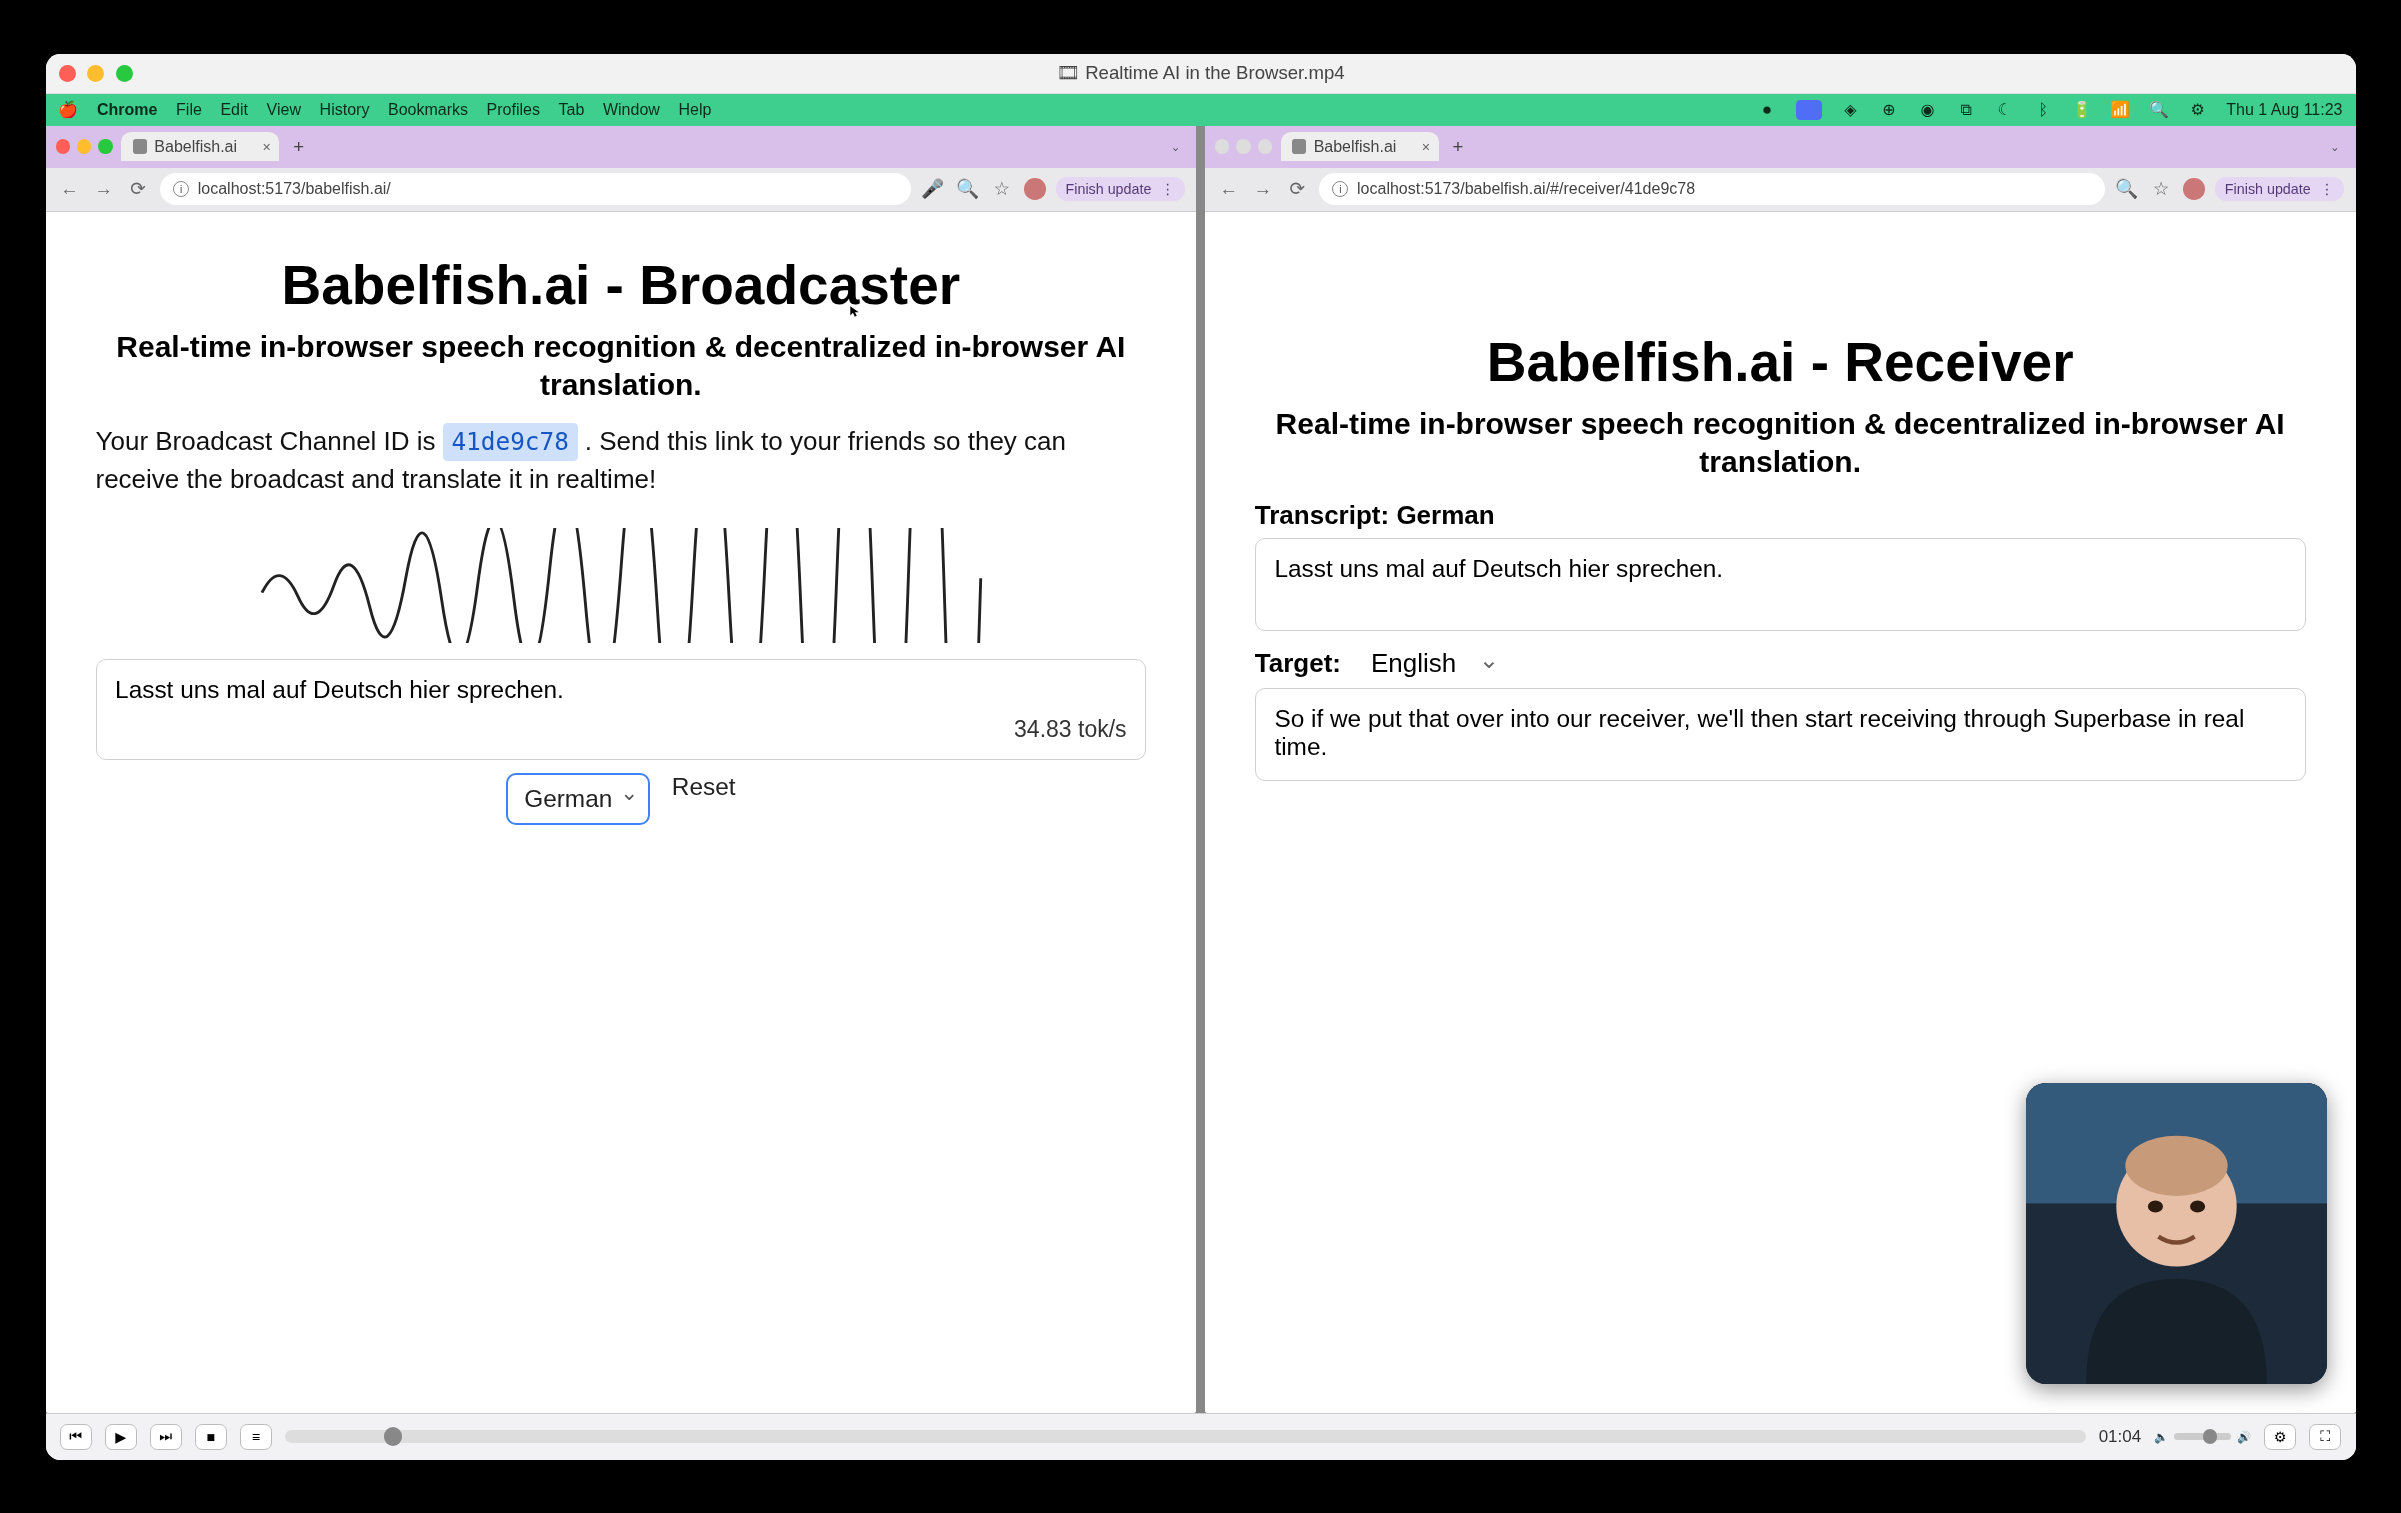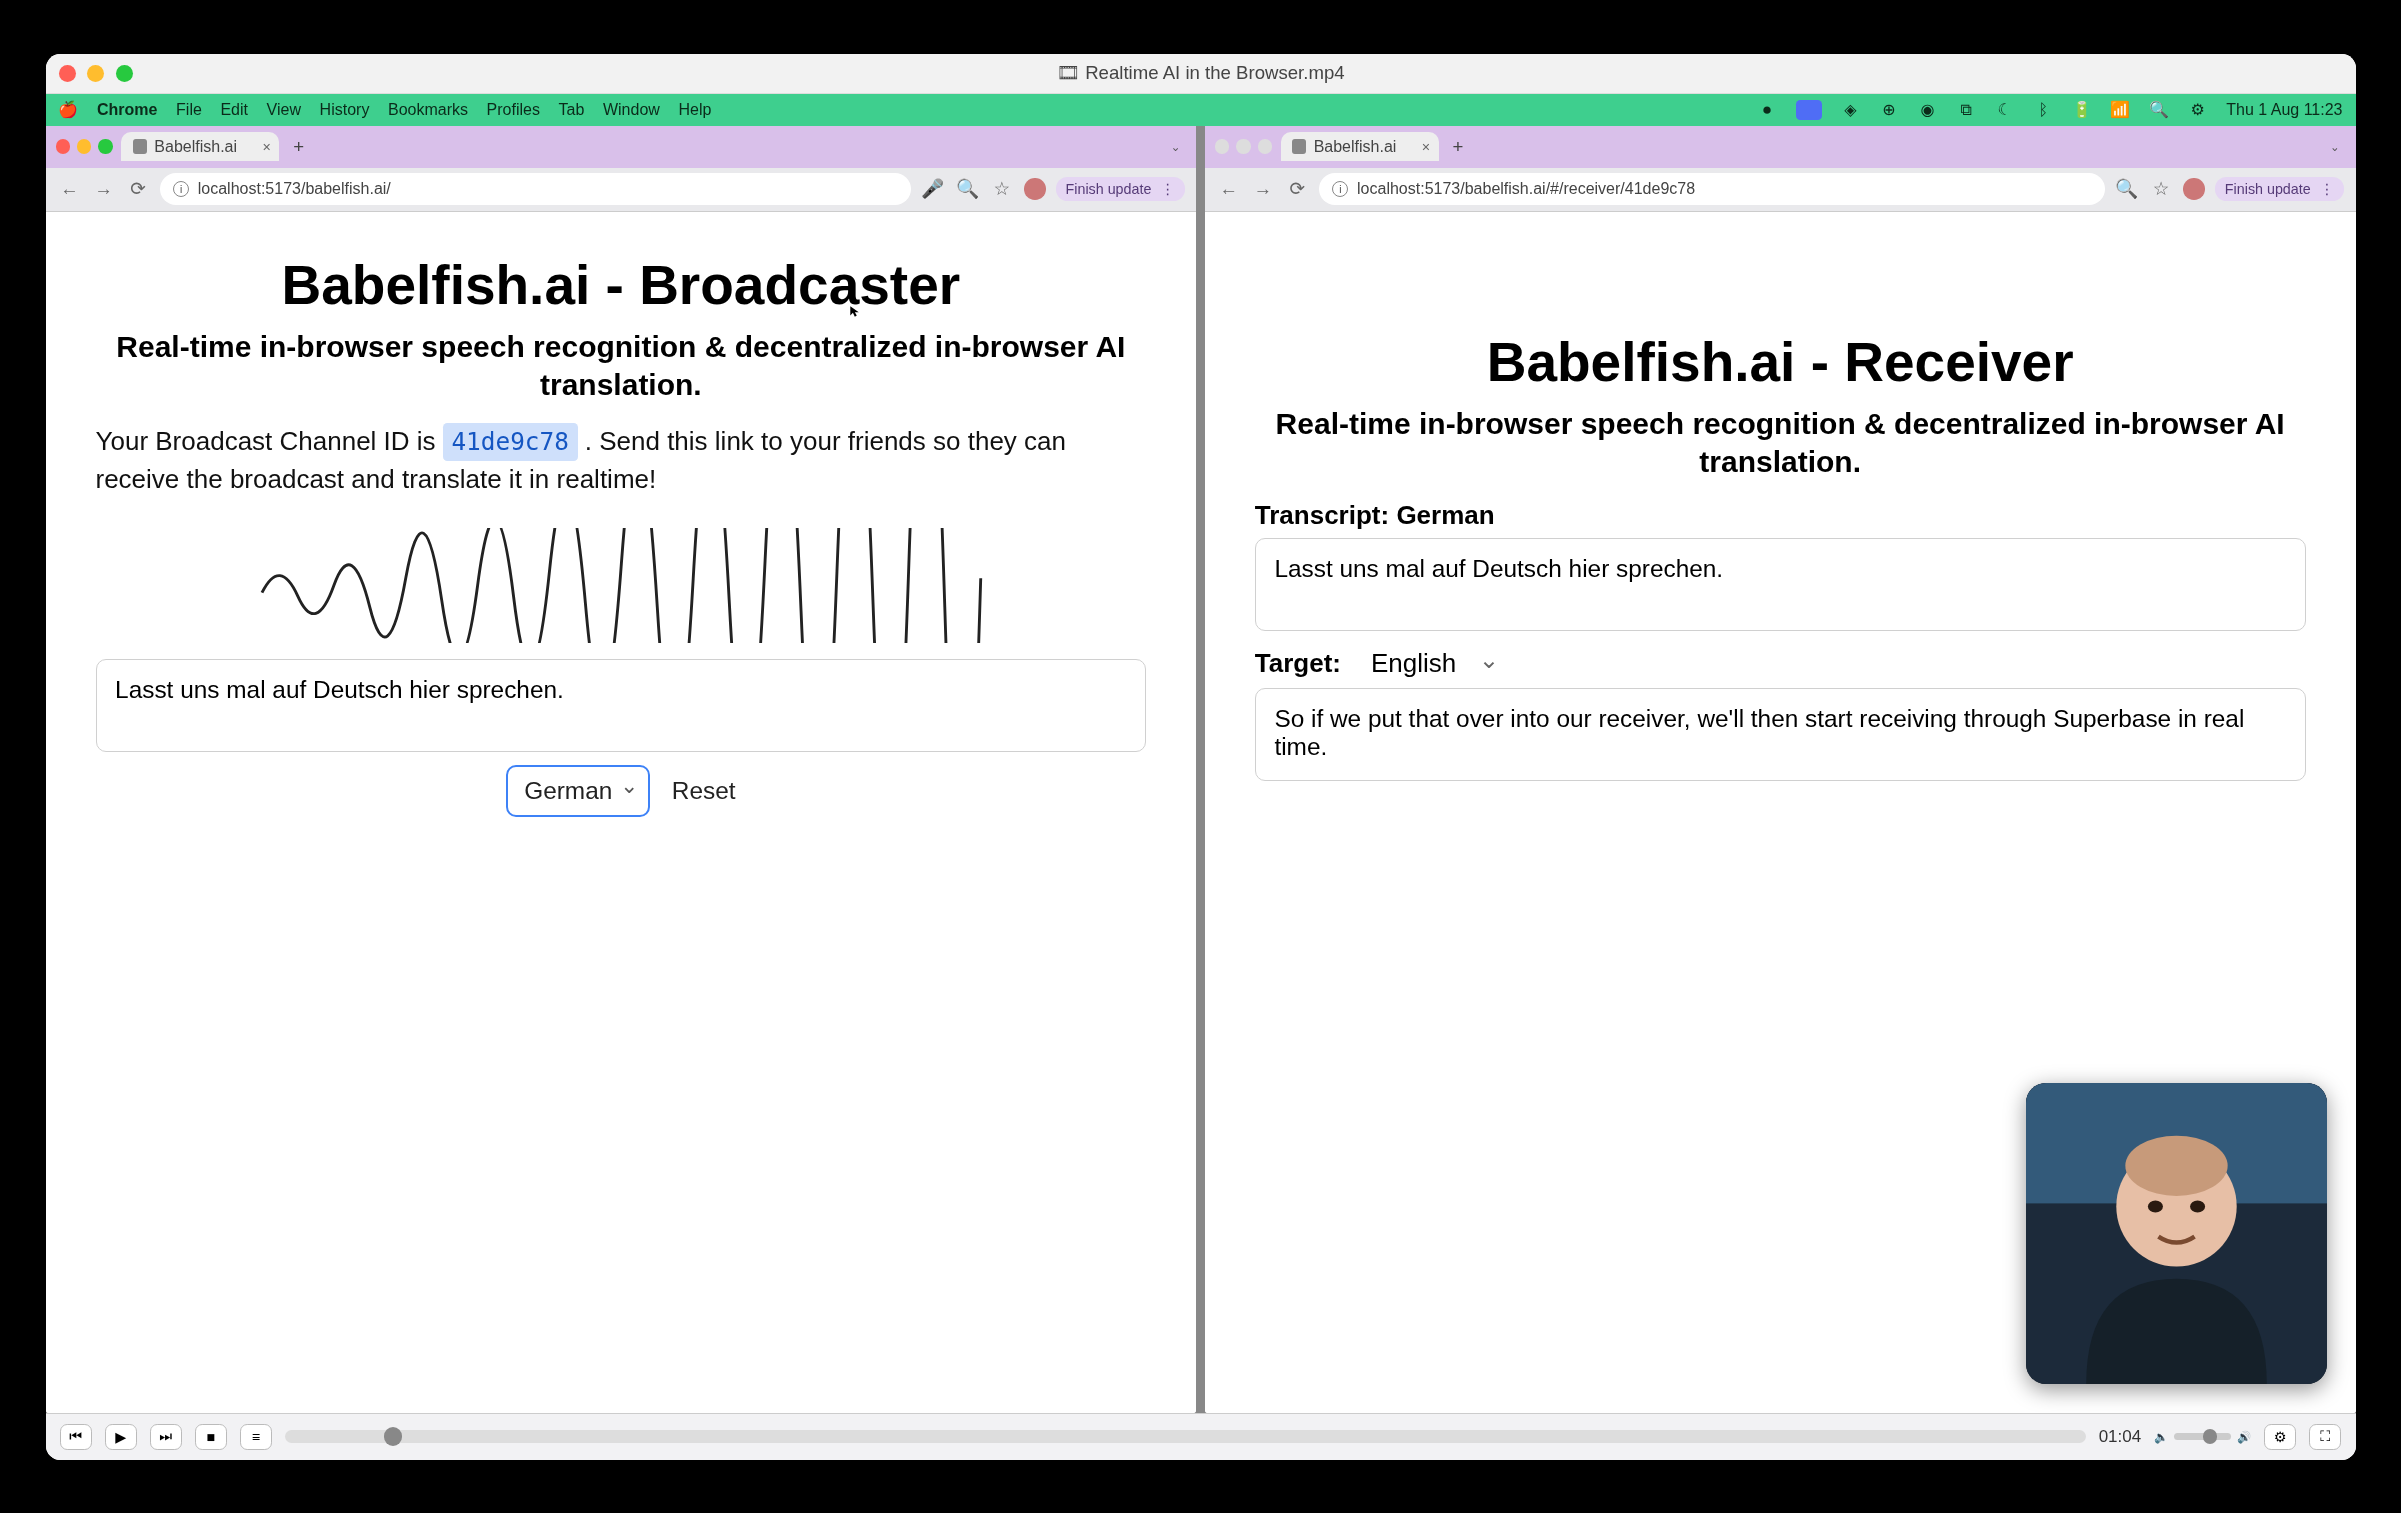--- a/index.html
+++ b/index.html
@@ -146,21 +146,21 @@
     text-align:center; width: fit-content;
   }
   .wave {
     margin: 29px auto 14.3px; height: 115px; width: 100%;
   }
   .transcript-box {
     border:1.4px solid #d0d0d0; border-radius:10px; padding: 16px 18.6px;
     font-size:24.4px; min-height: 93px; display:flex; flex-direction:column; gap:11.5px;
   }
   .rate { text-align:right; font-size:23px; color:#333; }
-  .controls { display:flex; align-items:center; justify-content:center; gap:21.5px; margin-top:13px; }
+  .controls { display:flex; align-items:flex-start; justify-content:center; gap:21.5px; margin-top:13px; }
   .select {
     border:2.2px solid #3e82f7; border-radius:10px; padding: 10px 36px 10px 16px;
     font-size:24.4px; position:relative; color:#222;
   }
   .select::after { content:"⌄"; position:absolute; right:10px; top:5.7px; font-size:21.5px; color:#555; }
   .reset { font-size:24.4px; color:#222; cursor:pointer; }
 
   
   .label { font-size:26px; font-weight:700; margin: 10px 0 7.2px; }
   .inline-select {
@@ -295,20 +295,21 @@
             <span class="code-chip">41de9c78</span>
             <span> . Send this link to your friends so they can receive the broadcast and translate it in realtime!</span>
           </p>
 
           <svg class="wave" viewBox="0 0 1000 160">
             <path d="M0,90 Q25,40 50,95 T100,80 T150,110 T200,70 T250,100 T300,80 T350,95 T400,60 T450,105 T500,50 T550,110 T600,70 T650,100 T700,45 T750,115 T800,60 T850,100 T900,50 T950,110 T1000,70" fill="none" stroke="#222" stroke-width="4"></path>
           </svg>
 
           <div class="transcript-box">
             <div>Lasst uns mal auf Deutsch hier sprechen.</div>
+            <div class="rate">34.83 tok/s</div>
           </div>
 
           <div class="controls">
             <div class="select">German</div>
             <div class="reset">Reset</div>
           </div>
 
           <svg class="cursor-pointer" style="left:803px; top:93px" viewBox="0 0 20 20">
             <path d="M2,2 L2,16 L6,12 L9,18 L12,16 L9,11 L15,11 Z" fill="#000"></path>
           </svg>

